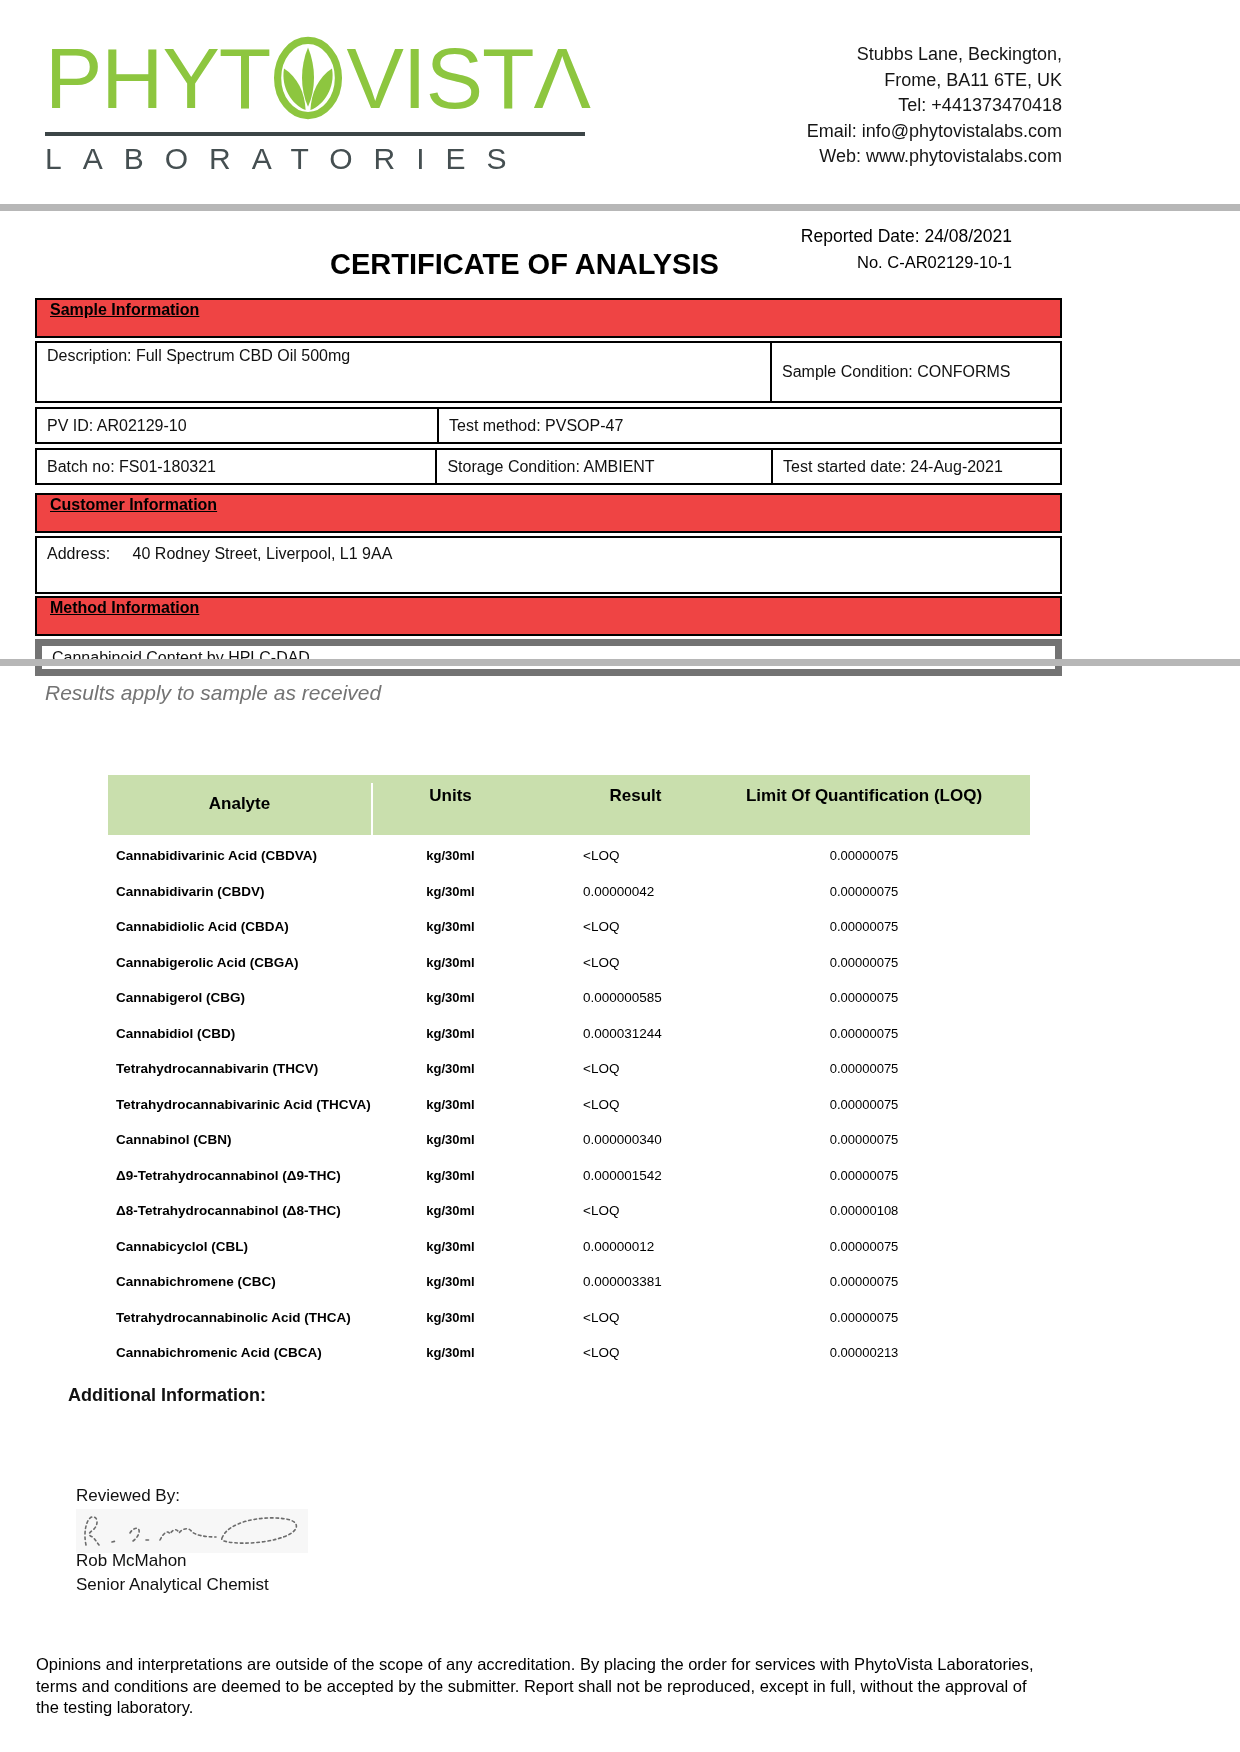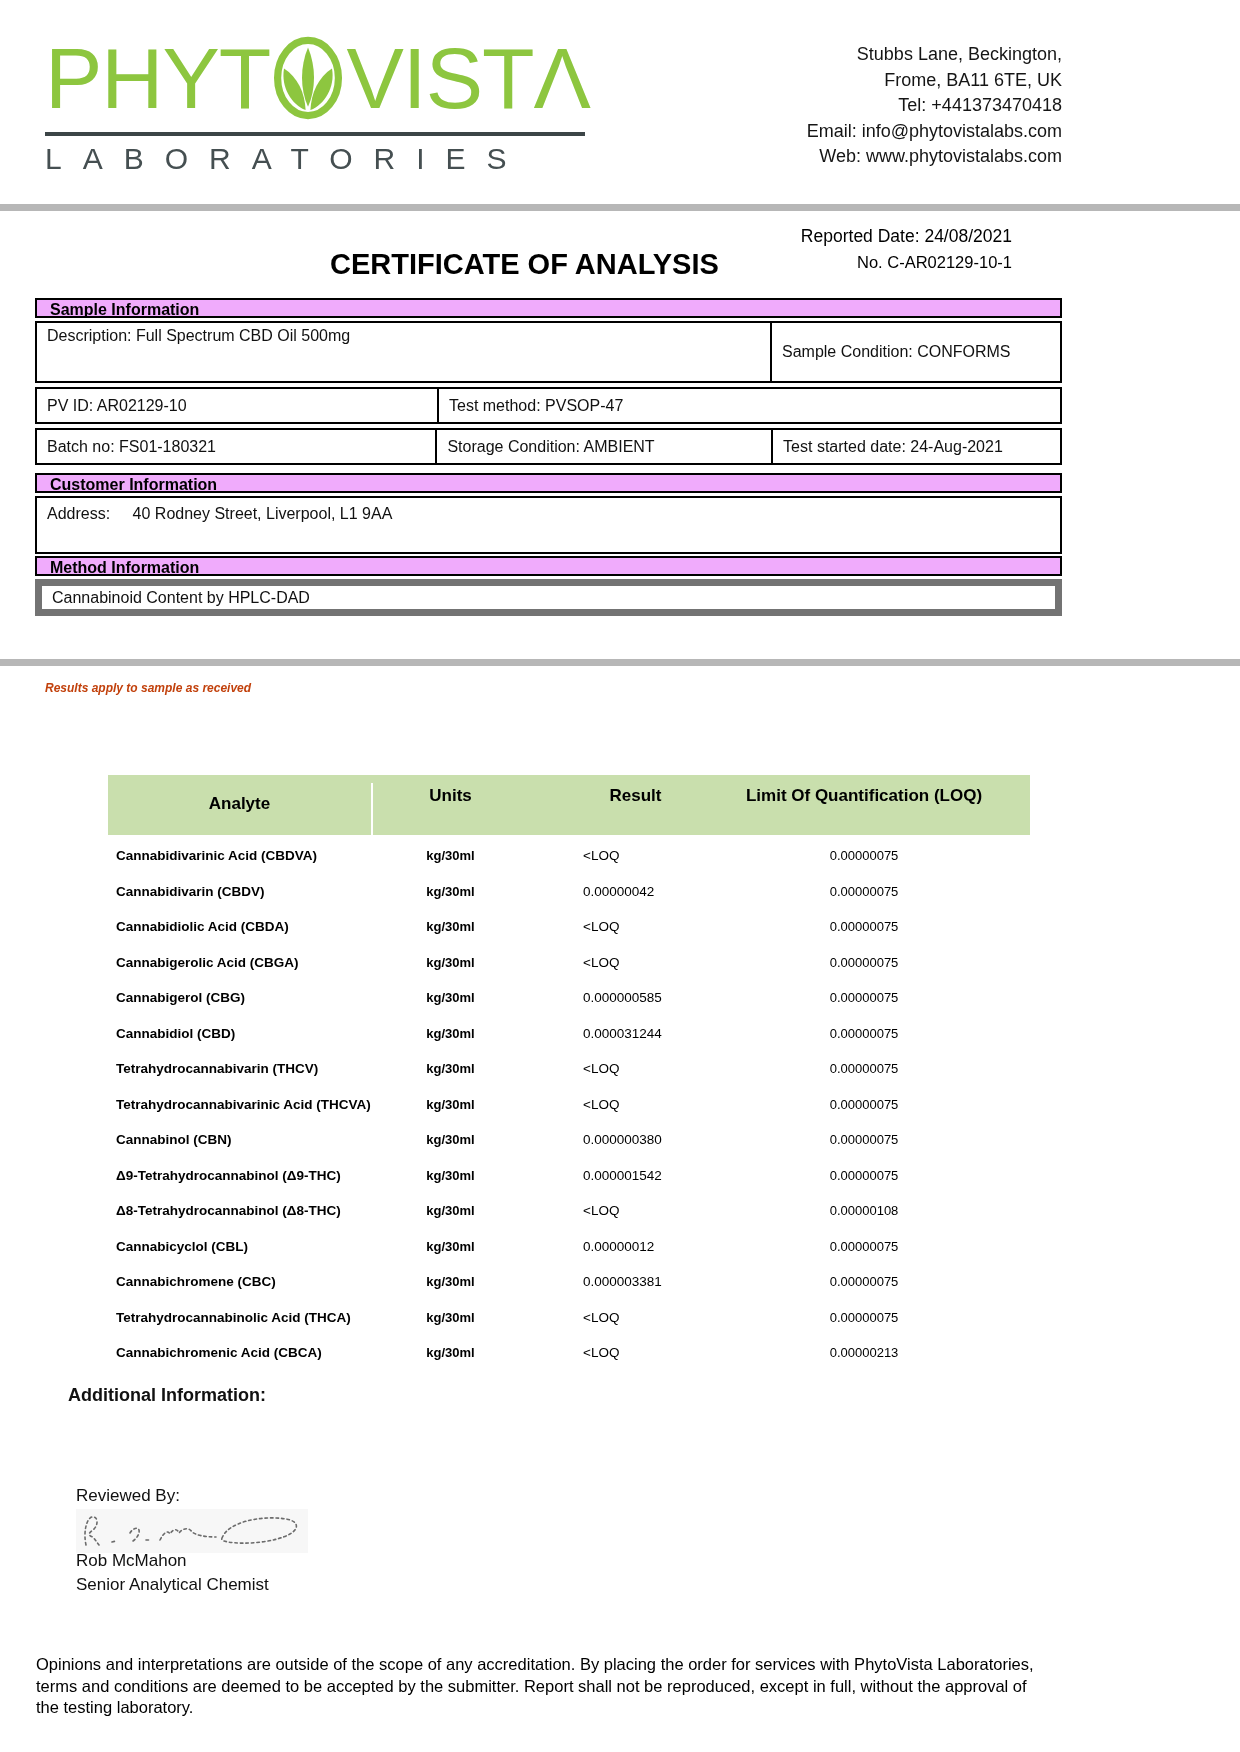--- a/index.html
+++ b/index.html
@@ -22,21 +22,21 @@
   #graybar-mid { top:659px; }
 
   
   .coa-title { position:absolute; left:330px; top:248px; font-size:29px; font-weight:700; letter-spacing:0px; color:#000; }
   .reported-date { position:absolute; right:228px; top:226px; font-size:17.5px; color:#000; }
   .report-no { position:absolute; right:228px; top:253px; font-size:16.5px; color:#000; }
 
   
   .info-wrap { position:absolute; left:35px; top:298px; width:1027px; }
   .sec-header {
-    height:20px; background:#f0abfc; border:2px solid #000; margin-bottom:3px;
+    height:40px; background:#ef4444; border:2px solid #000; margin-bottom:3px;
     font-size:16px; font-weight:700; text-decoration:underline;
     line-height:20px; padding-left:13px; color:#000;
   }
   .info-row { display:flex; border:2px solid #000; margin-bottom:4px; background:#fff; }
   .info-cell { font-size:16px; padding-left:10px; display:flex; align-items:center; }
   .cell-divider { border-left:2px solid #000; }
   #row-desc { height:62px; }
   #desc-cell { flex:1; align-items:flex-start; padding-top:4px; }
   #cond-cell { width:290px; }
   .info-row.triple { height:37px; }
@@ -44,21 +44,21 @@
   .triple .cb { width:337px; }
   .triple .cc { width:290px; }
   #customer-header { margin-top:8px; }
   #customer-cell { display:block; height:58px; border:2px solid #000; margin-bottom:2px; padding:7px 0 0 10px; font-size:16px; }
   .cust-line { margin-bottom:13px; }
   .cust-label { display:inline-block; }
   .cust-value { display:inline-block; margin-left:18px; }
   #method-cell { height:37px; border:7px solid #737373; }
 
   
-  .results-note { position:absolute; left:45px; top:681px; font-size:12px; font-weight:700; font-style:italic; color:#c2410c; }
+  .results-note { position:absolute; left:45px; top:681px; font-size:21px; font-weight:400; font-style:italic; color:#737373; }
 
   
   .results-table { position:absolute; left:108px; top:775px; width:922px; }
   .rt-header { display:grid; grid-template-columns:265px 155px 215px 287px; background:#c9dfad; height:60px; }
   .rt-hcell { font-size:17px; font-weight:700; text-align:center; padding-top:11px; color:#000; }
   .rt-hcell.h0 { border-right:2px solid #fff;margin-top:8px; }
   .rt-hcell.h3 { padding-right:45px; }
   .rt-body { margin-top:3px; }
   .rt-row { display:grid; grid-template-columns:265px 155px 215px 287px; height:35.5px; align-items:center; }
   .rt-cell { color:#000; }
@@ -202,21 +202,21 @@
         </div>
         <div class="rt-row">
           <div class="rt-cell c0">Tetrahydrocannabivarinic Acid (THCVA)</div>
           <div class="rt-cell c1">kg/30ml</div>
           <div class="rt-cell c2">&lt;LOQ</div>
           <div class="rt-cell c3">0.00000075</div>
         </div>
         <div class="rt-row">
           <div class="rt-cell c0">Cannabinol (CBN)</div>
           <div class="rt-cell c1">kg/30ml</div>
-          <div class="rt-cell c2">0.000000380</div>
+          <div class="rt-cell c2">0.000000340</div>
           <div class="rt-cell c3">0.00000075</div>
         </div>
         <div class="rt-row">
           <div class="rt-cell c0">Δ9-Tetrahydrocannabinol (Δ9-THC)</div>
           <div class="rt-cell c1">kg/30ml</div>
           <div class="rt-cell c2">0.000001542</div>
           <div class="rt-cell c3">0.00000075</div>
         </div>
         <div class="rt-row">
           <div class="rt-cell c0">Δ8-Tetrahydrocannabinol (Δ8-THC)</div>

